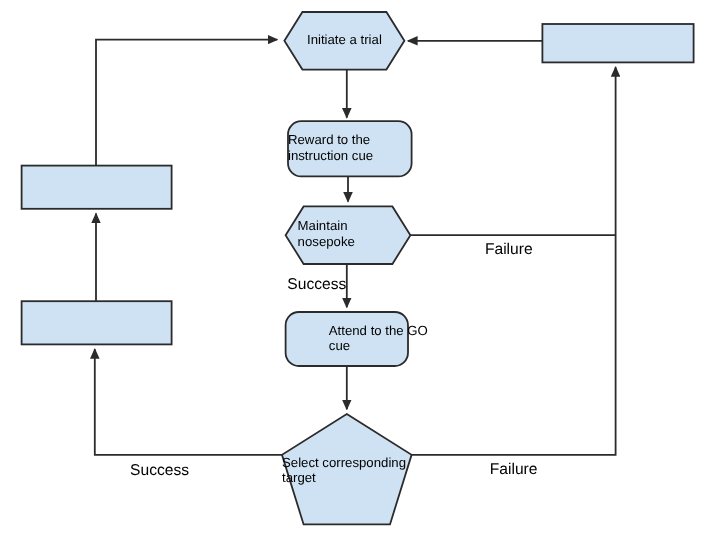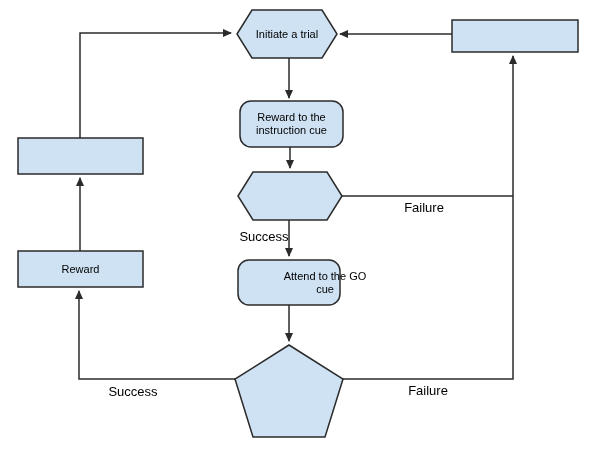--- a/index.html
+++ b/index.html
@@ -18,21 +18,20 @@
   }
   .connector{
     fill:none;
     stroke:var(--line,#2b2b2b);
     stroke-width:1.5;
   }
   .arrowhead{fill:var(--line,#2b2b2b);}
   .label{
     position:absolute;
     display:flex;align-items:center;justify-content:center;
-    text-align:center;
     font-size:11px;line-height:13px;color:var(--text,#000);
   }
   .label.pre{white-space:pre;}
   .edge-label{
     position:absolute;
     display:flex;align-items:center;justify-content:center;
     text-align:left;
     font-size:13px;line-height:13px;color:var(--text,#000);
   }
 </style>
@@ -64,21 +63,22 @@
     <rect class="node-shape" x="240" y="101" width="103" height="46" rx="11" ry="11"></rect>
     <polygon class="node-shape" points="238,196 253,172 327,172 342,196 327,220 253,220"></polygon>
     <rect class="node-shape" x="238" y="260" width="102" height="45" rx="11" ry="11"></rect>
     <polygon class="node-shape" points="289,345 343,379 325,437 253,437 235,379"></polygon>
     <rect class="node-shape" x="18" y="138" width="125" height="36"></rect>
     <rect class="node-shape" x="18" y="251" width="125" height="36"></rect>
   </svg>
 
   <div class="label" style="left:237px;top:10px;width:100px;height:48px;">Initiate a trial</div>
   <div class="label" style="left:240px;top:101px;width:103px;height:46px;">Reward to the instruction cue</div>
+  <div class="label" style="left:248px;top:172px;width:84px;height:48px;">Maintain nosepoke</div>
   <div class="label" style="left:238px;top:260px;width:102px;height:45px;margin-left:36px;">Attend to the GO cue</div>
-  <div class="label" style="left:18px;top:251px;width:125px;height:36px;">Reward</div>
+  <div class="label" style="left:235px;top:348px;width:108px;height:89px;">Select corresponding target</div>
 
   <div class="edge-label" style="left:234px;top:229px;width:60px;height:14px;">Success</div>
   <div class="edge-label" style="left:394px;top:200px;width:60px;height:14px;">Failure</div>
   <div class="edge-label" style="left:103px;top:384px;width:60px;height:14px;">Success</div>
   <div class="edge-label" style="left:398px;top:383px;width:60px;height:14px;">Failure</div>
 
 </div>
 
 </body></html>

